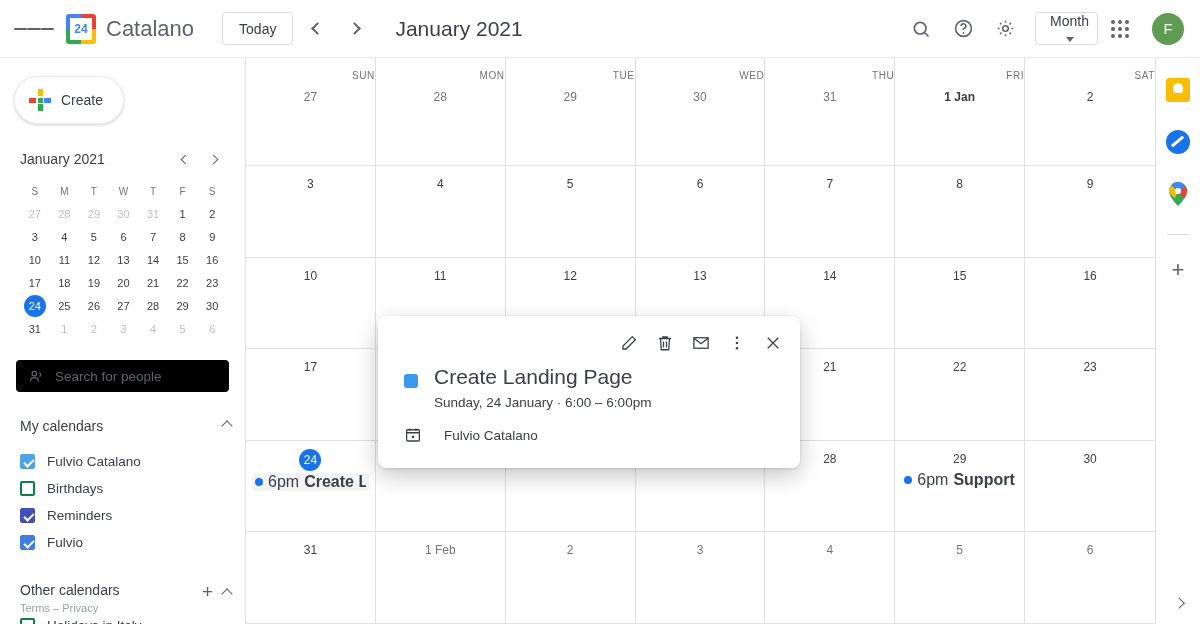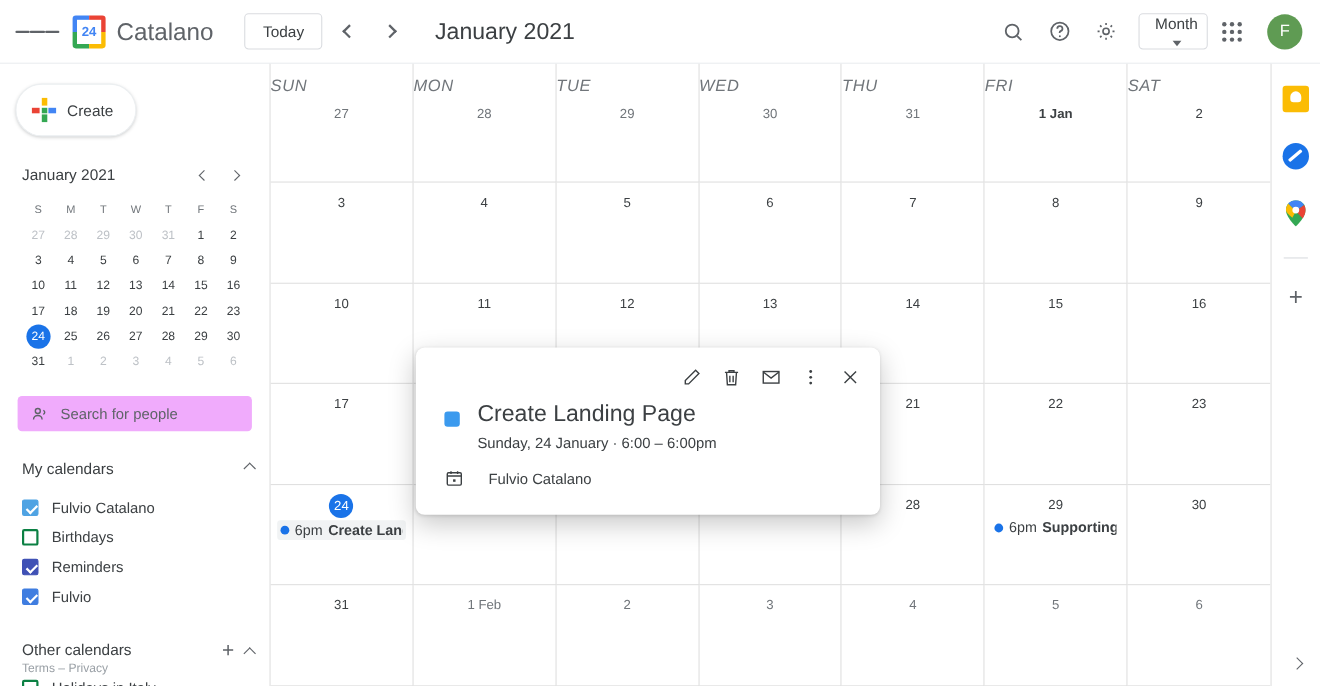--- a/index.html
+++ b/index.html
@@ -107,21 +107,21 @@
   .mini-day {
     font-size:11px; text-align:center; height:22px; line-height:22px;
     color:#3c4043; cursor:pointer; border-radius:50%;
     position:relative; font-weight:500;
   }
   .mini-day.muted { color:#bdc1c6; font-weight:400;}
   .mini-day.today { background:#1a73e8; color:#fff; width:22px; height:22px; margin:0 auto; }
 
   .people-search {
     margin: 20px 16px 0 16px; height: 32px;
-    background:#f0abfc; border-radius:4px;
+    background:#000000; border-radius:4px;
     display:flex; align-items:center; gap:10px; padding:0 12px;
     cursor:text;
   }
   .people-search .ph { font-size:13.5px; color:#5f6368; }
 
   .cal-section { margin: 26px 0 0 0; padding: 0 14px 0 20px; }
   .cal-section-head {
     display:flex; align-items:flex-start; justify-content:space-between;
     height:30px; font-size:14px; color:#3c4043; font-weight:500;
   }
@@ -148,35 +148,35 @@
     position:absolute; top:58px; left:245px;
     width: 910px; height: 566px; background:#fff;
     border-left: 1px solid #e0e0e0;
   }
   .week-row { display:grid; grid-template-columns: repeat(7, 1fr); }
   .cell {
     border-right: 1px solid #e0e0e0; border-bottom: 1px solid #e0e0e0;
     padding-top: 2px; position:relative; overflow:hidden;
   }
   .cell:last-child { border-right:none; }
-  .cell-dow { text-align:left; font-size:15px; color:#70757a; letter-spacing:.6px; margin-top:10px;font-style:italic; }
+  .cell-dow { text-align:right; font-size:10px; color:#70757a; letter-spacing:.6px; margin-top:10px; }
   .cell-num {
     text-align:center; font-size:12px; color:#3c4043; font-weight:500;
     margin-top: 6px; height:20px; line-height:20px;
   }
   .cell-num.muted { color:#70757a; font-weight:400; }
   .cell-num.bold { font-weight:700; }
   .cell-num.today-pill {
     width:22px;height:22px;line-height:22px;border-radius:50%;
     background:#1a73e8; color:#fff; margin: 6px auto 0 auto; font-weight:500;
   }
   .chip {
     display:flex; align-items:center; gap:5px;
     margin: 2px 6px 0 6px; height:18px; padding: 0 3px;
-    font-size:13px; color:#3c4043; white-space:nowrap; overflow:hidden;
+    font-size:16px; color:#3c4043; white-space:nowrap; overflow:hidden;
     border-radius:3px; cursor:pointer;
   }
   .chip.selected { background:#f1f3f4; }
   .chip .dot { width:8px;height:8px;border-radius:50%;background:#1a73e8;flex:none; }
   .chip .time { color:#3c4043; }
   .chip .name { font-weight:700; overflow:hidden; text-overflow:clip; }
 
   
   .right-rail {
     position:absolute; top:58px; right:0; width:45px; height:566px;

